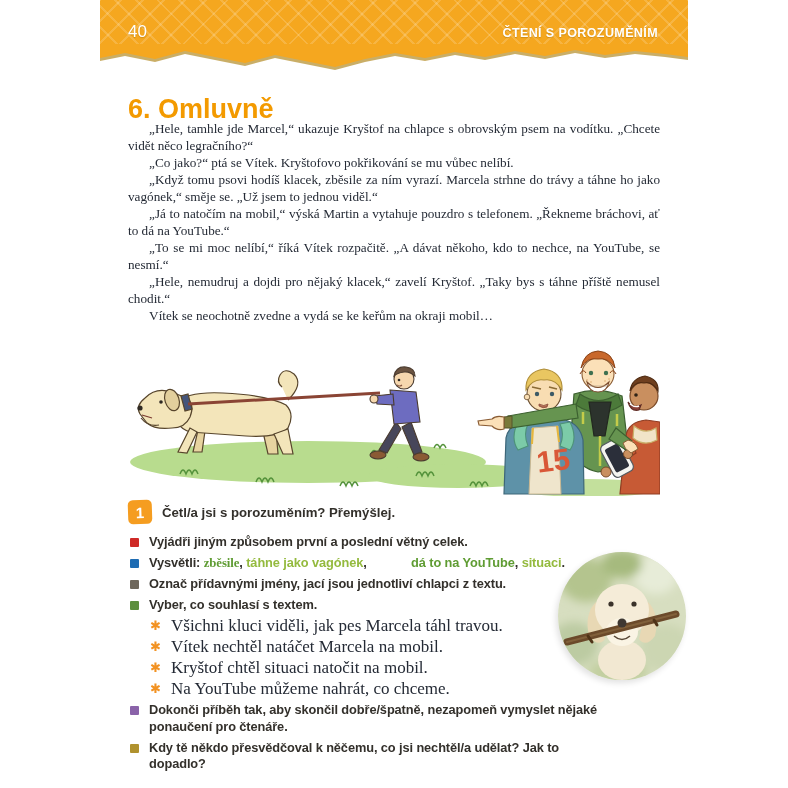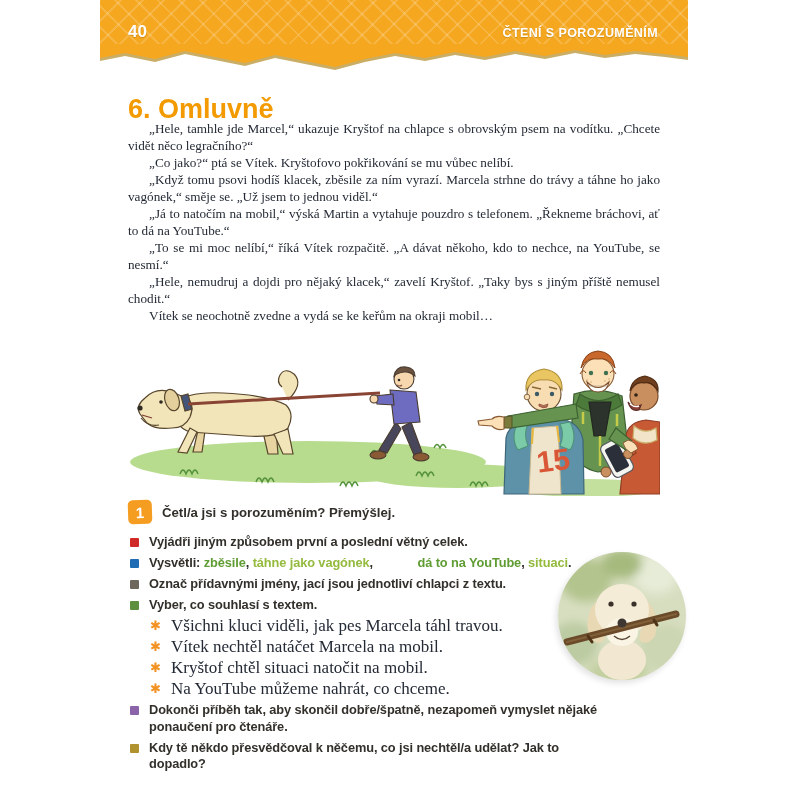--- a/index.html
+++ b/index.html
@@ -6,21 +6,21 @@
   .canvas{position:relative;width:788px;height:788px;background:#ffffff;overflow:hidden;
           font-family:"Liberation Sans",sans-serif;}
   .sheet{position:absolute;left:100px;top:0;width:588px;height:788px;background:#ffffff;}
 
   
   .band{position:absolute;left:0;top:0;width:588px;height:50px;background:#f5a71f;
         background-image:
           repeating-linear-gradient(45deg, rgba(255,255,255,0.16) 0 2px, transparent 2px 15px),
           repeating-linear-gradient(-45deg, rgba(255,255,255,0.16) 0 2px, transparent 2px 15px);}
   .tear{position:absolute;left:0;top:44px;width:588px;height:32px;display:block;}
-  .page-num{position:absolute;left:28px;top:22px;color:#ffffff;font-weight:bold;font-size:17px;
+  .page-num{position:absolute;left:28px;top:22px;color:#ffffff;font-weight:normal;font-size:17px;
             text-shadow:0 1px 1px rgba(150,100,0,.4);}
   .section-title{position:absolute;right:30px;top:26px;color:#ffffff;font-weight:bold;font-size:12.5px;
                  letter-spacing:.4px;text-shadow:0 1px 1px rgba(150,100,0,.4);}
 
   
   .chapter-title{position:absolute;left:28px;top:76px;color:#f39a00;font-weight:bold;font-size:27px;}
 
   
   .story{position:absolute;left:28px;top:120px;width:532px;
          font-family:"Liberation Serif",serif;font-size:13.2px;line-height:17px;color:#242a35;
@@ -65,21 +65,21 @@
     <div class="section-title">ČTENÍ S POROZUMĚNÍM</div>
 
     <h1 class="chapter-title">6. Omluvně</h1>
 
     <div class="story">
         <p class="story-p">„Hele, tamhle jde Marcel,“ ukazuje Kryštof na chlapce s obrovským psem na vodítku. „Chcete vidět něco legračního?“</p>
         <p class="story-p">„Co jako?“ ptá se Vítek. Kryštofovo pokřikování se mu vůbec nelíbí.</p>
         <p class="story-p">„Když tomu psovi hodíš klacek, zběsile za ním vyrazí. Marcela strhne do trávy a táhne ho jako vagónek,“ směje se. „Už jsem to jednou viděl.“</p>
         <p class="story-p">„Já to natočím na mobil,“ výská Martin a vytahuje pouzdro s telefonem. „Řekneme bráchovi, ať to dá na YouTube.“</p>
         <p class="story-p">„To se mi moc nelíbí,“ říká Vítek rozpačitě. „A dávat někoho, kdo to nechce, na YouTube, se nesmí.“</p>
-        <p class="story-p">„Hele, nemudruj a dojdi pro nějaký klacek,“ zavelí Kryštof. „Taky bys s jiným příště nemusel chodit.“</p>
+        <p class="story-p">„Hele, nemudruj a dojdi pro nějaký klacek,“ zavelí Kryštof. „Taky bys s táhne příště nemusel chodit.“</p>
         <p class="story-p">Vítek se neochotně zvedne a vydá se ke keřům na okraji mobil…</p>
       </div>
 
     <svg class="illustration" viewBox="0 0 532 160">
 
       <ellipse cx="180" cy="126" rx="178" ry="21" fill="#b8dc8e"></ellipse>
       <ellipse cx="330" cy="140" rx="90" ry="12" fill="#b8dc8e"></ellipse>
       <ellipse cx="460" cy="152" rx="75" ry="9" fill="#c3e09c"></ellipse>
       <g stroke="#55933c" stroke-width="1.4" fill="none">
         <path d="M52,138 q3,-8 6,0 q3,-8 6,0 q3,-8 6,0"></path>
@@ -195,21 +195,21 @@
         <div class="num-box">1</div>
         <div class="ex-prompt">Četl/a jsi s porozuměním? Přemýšlej.</div>
       </div>
       <div class="items">
           <div class="task-row">
             <span class="bullet" style="background: rgb(207, 42, 39);"></span>
             <span class="task-text"><span>Vyjádři jiným způsobem první a poslední větný celek.</span></span>
           </div>
           <div class="task-row">
             <span class="bullet" style="background: rgb(30, 108, 179);"></span>
-            <span class="task-text"><span>Vysvětli: </span><span style="color: rgb(95, 156, 51);">zběsile</span><span>, </span><span style="color: rgb(148, 186, 62);">táhne jako vagónek</span><span>, </span><span style="color: rgb(95, 156, 51); margin-left: 41px;">dá to na YouTube</span><span>, </span><span style="color: rgb(148, 186, 62);">situaci</span><span>.</span></span>
+            <span class="task-text"><span>Vysvětli: </span><span style="color: rgb(95, 156, 51); font-family: Liberation Serif, serif;">zběsile</span><span>, </span><span style="color: rgb(148, 186, 62);">táhne jako vagónek</span><span>, </span><span style="color: rgb(95, 156, 51); margin-left: 41px;">dá to na YouTube</span><span>, </span><span style="color: rgb(148, 186, 62);">situaci</span><span>.</span></span>
           </div>
           <div class="task-row">
             <span class="bullet" style="background: rgb(110, 103, 92);"></span>
             <span class="task-text"><span>Označ přídavnými jmény, jací jsou jednotliví chlapci z textu.</span></span>
           </div>
           <div class="task-row">
             <span class="bullet" style="background: rgb(93, 143, 62);"></span>
             <span class="task-text"><span>Vyber, co souhlasí s textem.</span></span>
           </div>
           <div class="sub-row">

